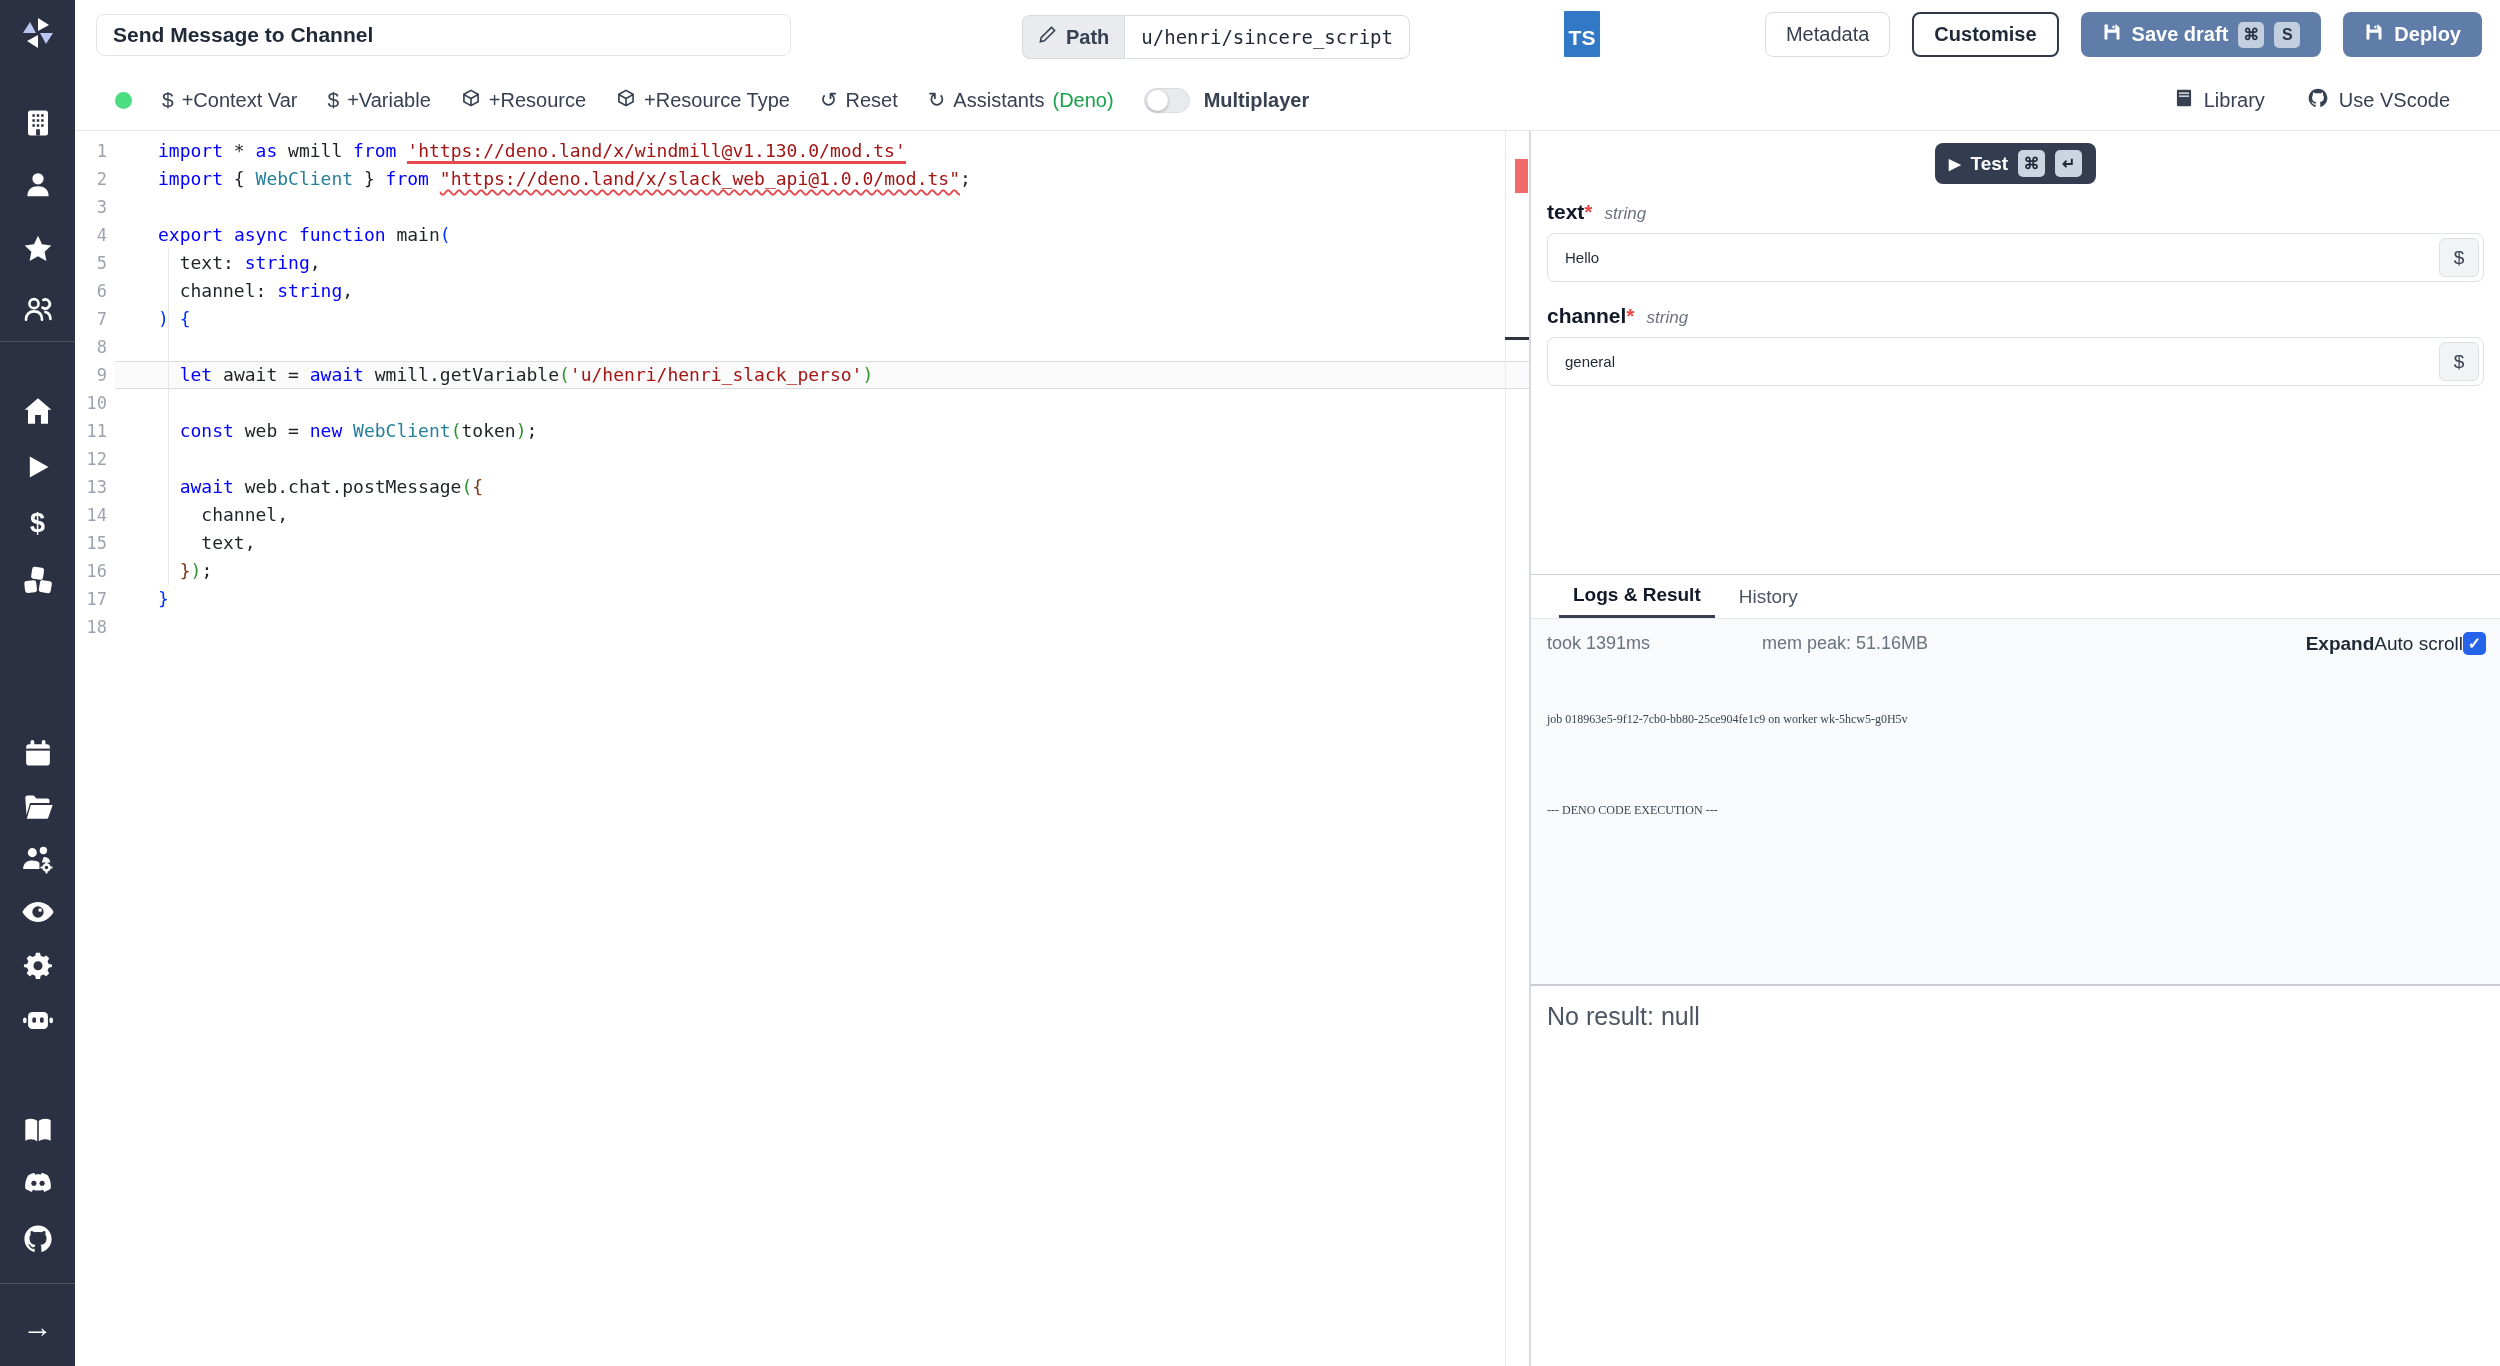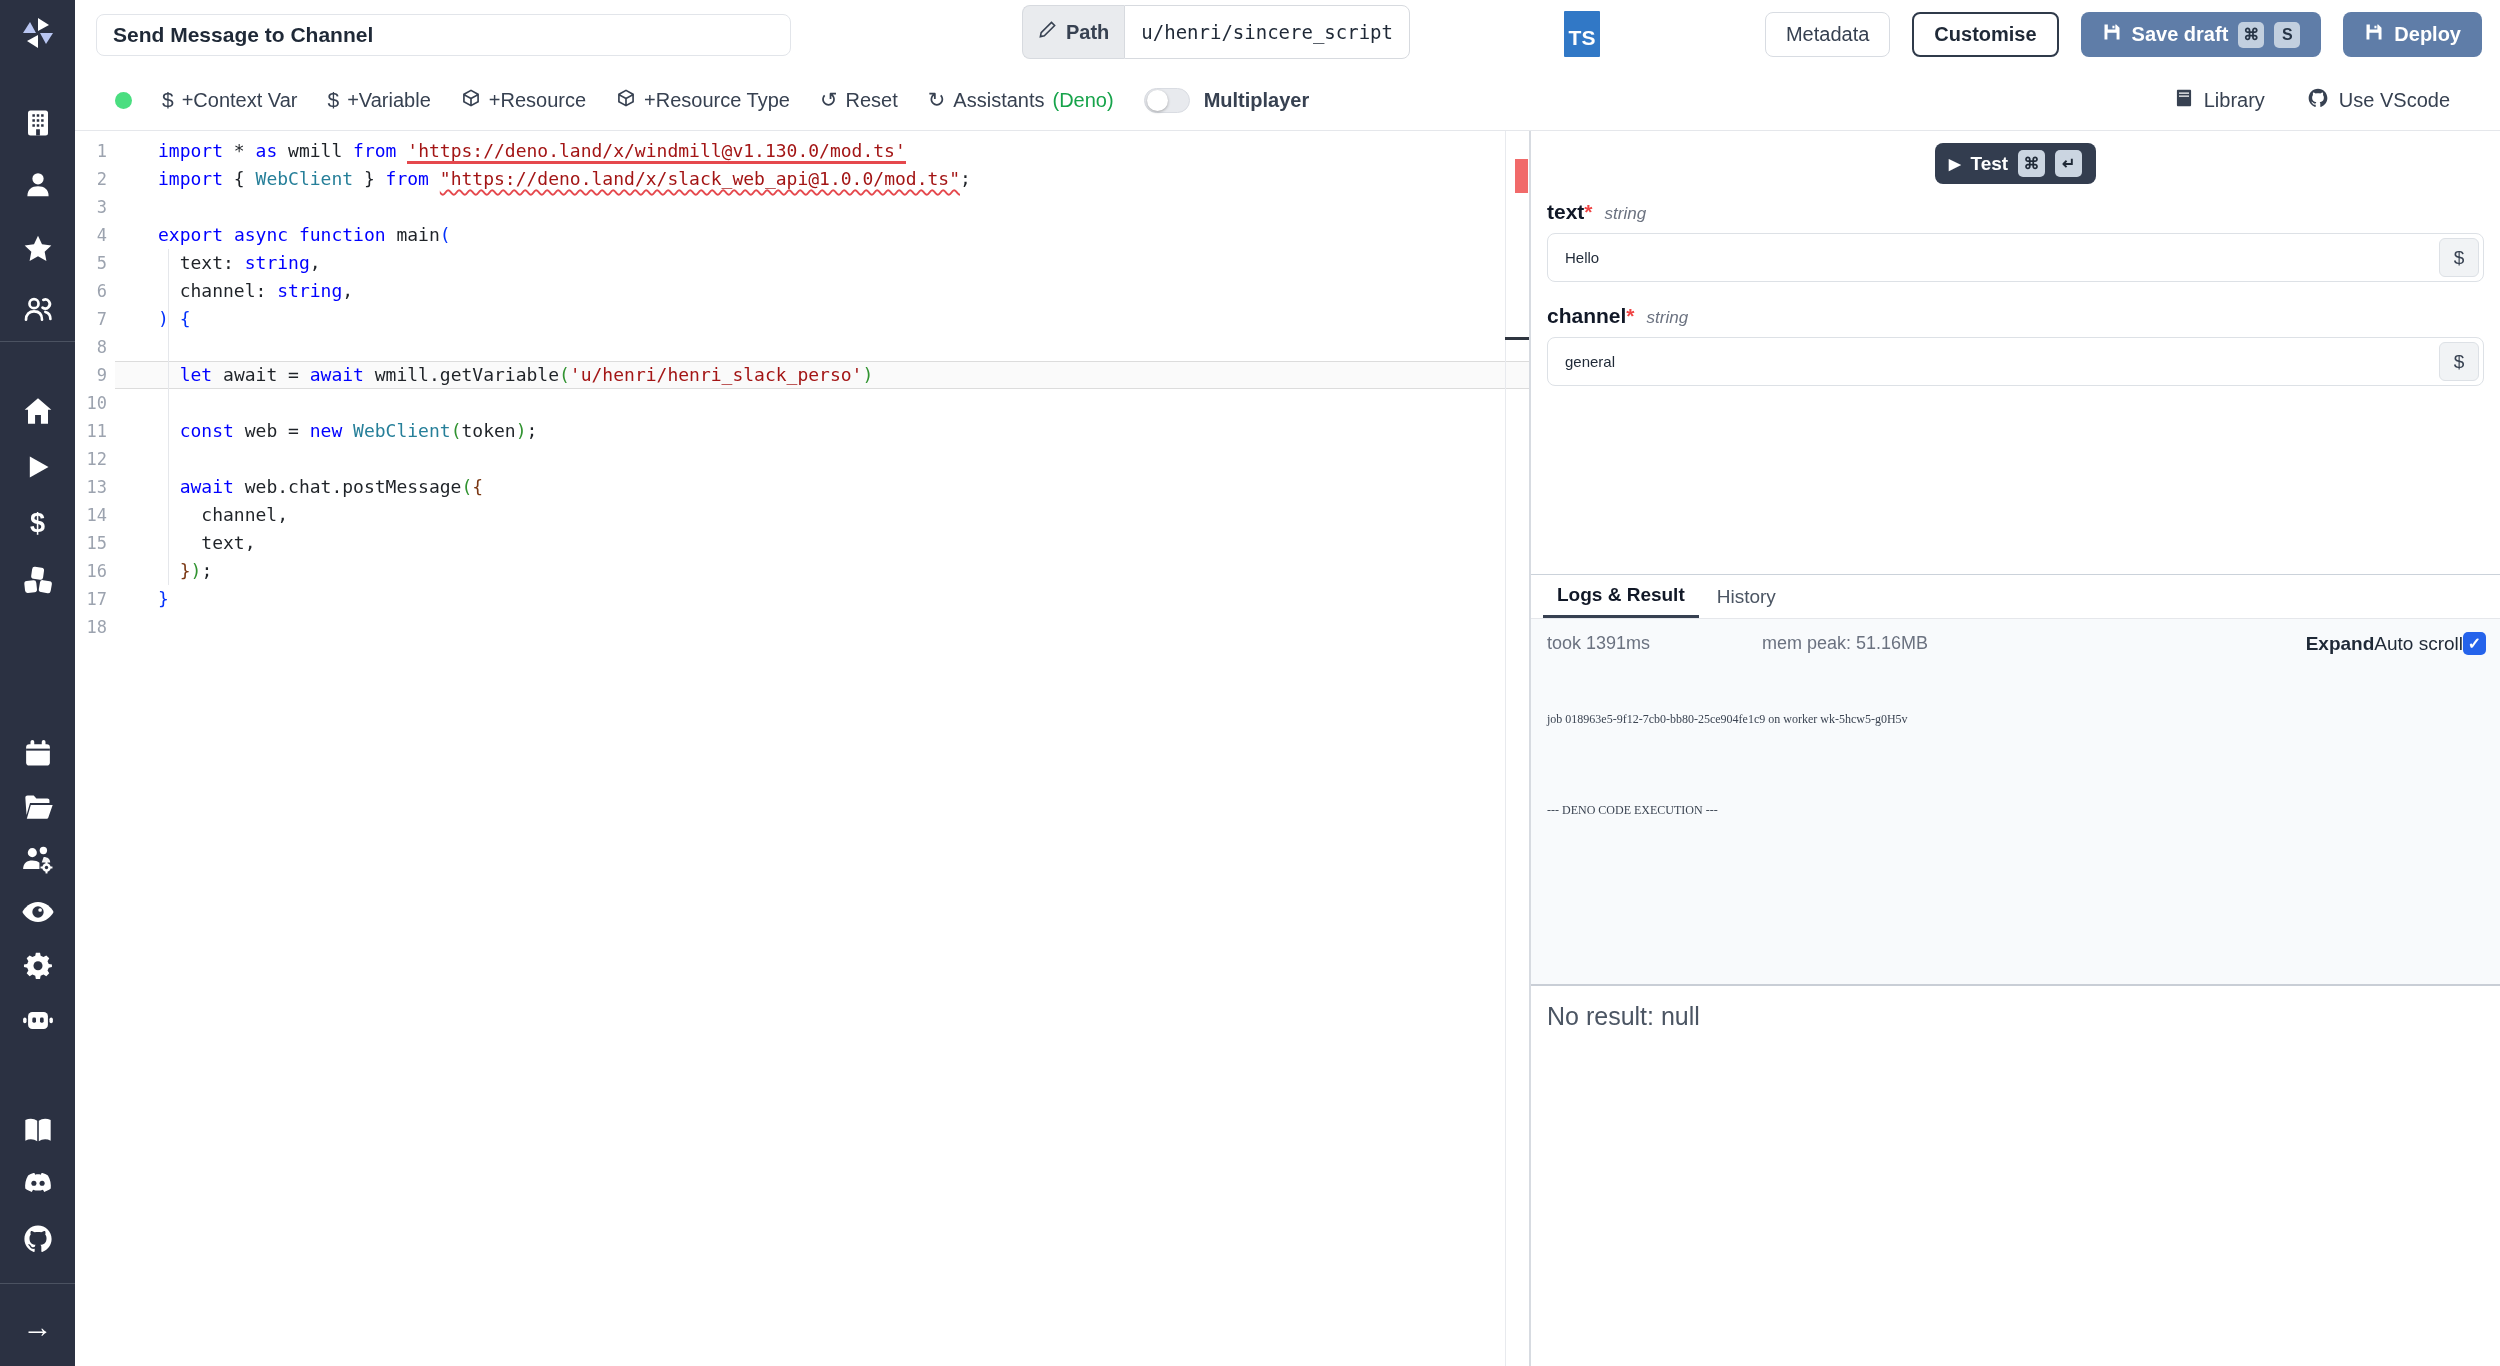--- a/index.html
+++ b/index.html
@@ -10,21 +10,21 @@
   
   .sidebar { position:absolute; left:0; top:0; width:75px; height:1366px; background:#2b3142; }
   .side-icon { position:absolute; left:0; width:75px; display:flex; justify-content:center; align-items:center; height:40px; transform:translateY(-50%); cursor:pointer; }
   .side-icon svg { display:block; }
   .side-divider { position:absolute; left:0; width:75px; height:1px; background:#4b5261; }
   .glyph-white { color:#fff; font-size:27px; font-weight:bold; line-height:1; }
 
   
   .topbar { position:absolute; left:75px; top:0; right:0; height:70px; background:#fff; }
   .title-input { position:absolute; left:21px; top:14px; width:695px; height:42px; border:1px solid #e2e5ea; border-radius:8px; padding:0 16px; font-size:21px; font-weight:600; color:#1f2937; font-family:"Liberation Sans",sans-serif; outline:none; }
-  .path-group { position:absolute; left:905px; top:5px; height:54px; display:flex;padding-left:42px; }
+  .path-group { position:absolute; left:905px; top:15px; height:44px; display:flex;padding-left:42px; }
   .path-chip { display:flex; align-items:center; gap:9px; background:#e9ebee; border:1px solid #d7dadf; border-right:none; border-radius:8px 0 0 8px; padding:0 15px; font-size:20px; font-weight:600; color:#374151; cursor:pointer; }
   .path-value { display:flex; align-items:center; background:#fff; border:1px solid #d7dadf; border-radius:0 8px 8px 0; padding:0 16px; font-family:"DejaVu Sans Mono",monospace; font-size:19px; color:#1f2937; }
   .ts-badge { position:absolute; left:1489px; top:11px; width:36px; height:46px; background:#3178c6; border-radius:1px; color:#fff; font-weight:bold; font-size:21px; display:flex; align-items:flex-end; justify-content:center; padding-bottom:7px; }
   .topbar-actions { position:absolute; right:18px; top:12px; display:flex; gap:22px; }
   .btn { height:45px; border-radius:8px; display:flex; align-items:center; gap:10px; padding:0 20px; font-size:20px; cursor:pointer; border:1px solid transparent; }
   .btn-light { background:#fff; border:1px solid #d8dce2; color:#374151; font-weight:500; }
   .btn-outline { background:#fff; border:2px solid #2f3a4a; color:#1f2937; font-weight:600; }
   .btn-blue { background:#5f7da8; color:#fff; font-weight:600; }
   .kbd { display:inline-flex; align-items:center; justify-content:center; min-width:26px; height:26px; border-radius:5px; background:#c2cfdf; color:#263446; font-size:16px; font-weight:600; padding:0 4px; }
 
@@ -70,21 +70,21 @@
   .form { padding:0 16px; }
   .field-label { margin-top:16px; display:flex; align-items:baseline; gap:12px; }
   .fname { font-size:21px; font-weight:700; color:#111827; }
   .freq { color:#ef4444; }
   .ftype { font-size:17px; font-style:italic; color:#6b7280; }
   .field-input-wrap { position:relative; margin-top:9px; }
   .field-input { width:100%; height:49px; border:1px solid #dde1e6; border-radius:8px; padding:0 58px 0 17px; font-size:15px; color:#1f2937; font-family:"Liberation Sans",sans-serif; outline:none; }
   .dollar-btn { position:absolute; right:5px; top:5px; width:40px; height:39px; background:#f1f3f5; border:1px solid #dde1e6; border-radius:6px; display:flex; align-items:center; justify-content:center; font-size:19px; color:#374151; cursor:pointer; }
 
   .results { position:absolute; left:0; right:0; top:443px; bottom:0; border-top:1px solid #cbd2da; }
-  .tabs { height:44px; display:flex; align-items:stretch; padding-left:12px; gap:4px; background:#fff; border-bottom:1px solid #e5e7eb; }
+  .tabs { height:44px; display:flex; align-items:stretch; padding-left:28px; gap:10px; background:#fff; border-bottom:1px solid #e5e7eb; }
   .tab { display:flex; align-items:center; padding:0 14px; font-size:19px; cursor:pointer; }
   .tab.active { color:#111827; font-weight:600; border-bottom:3px solid #374151; }
   .tab.inactive { color:#4b5563; }
   .logsbox { position:absolute; left:0; right:0; top:44px; height:367px; background:#f8fafc; border-bottom:2px solid #c9ced6; overflow:hidden; }
   .stats { display:flex; align-items:center; padding:13px 14px 0 16px; font-size:18px; color:#6b7280; }
   .stat-took { width:215px; }
   .stats-right { margin-left:auto; display:flex; align-items:center; gap:0; }
   .expand { font-weight:700; color:#1f2937; font-size:19px; cursor:pointer; }
   .autoscroll { color:#1f2937; font-size:19px; }
   .checkbox { width:23px; height:23px; border-radius:5px; background:#2563eb; color:#fff; display:flex; align-items:center; justify-content:center; font-size:16px; font-weight:bold; cursor:pointer; }

